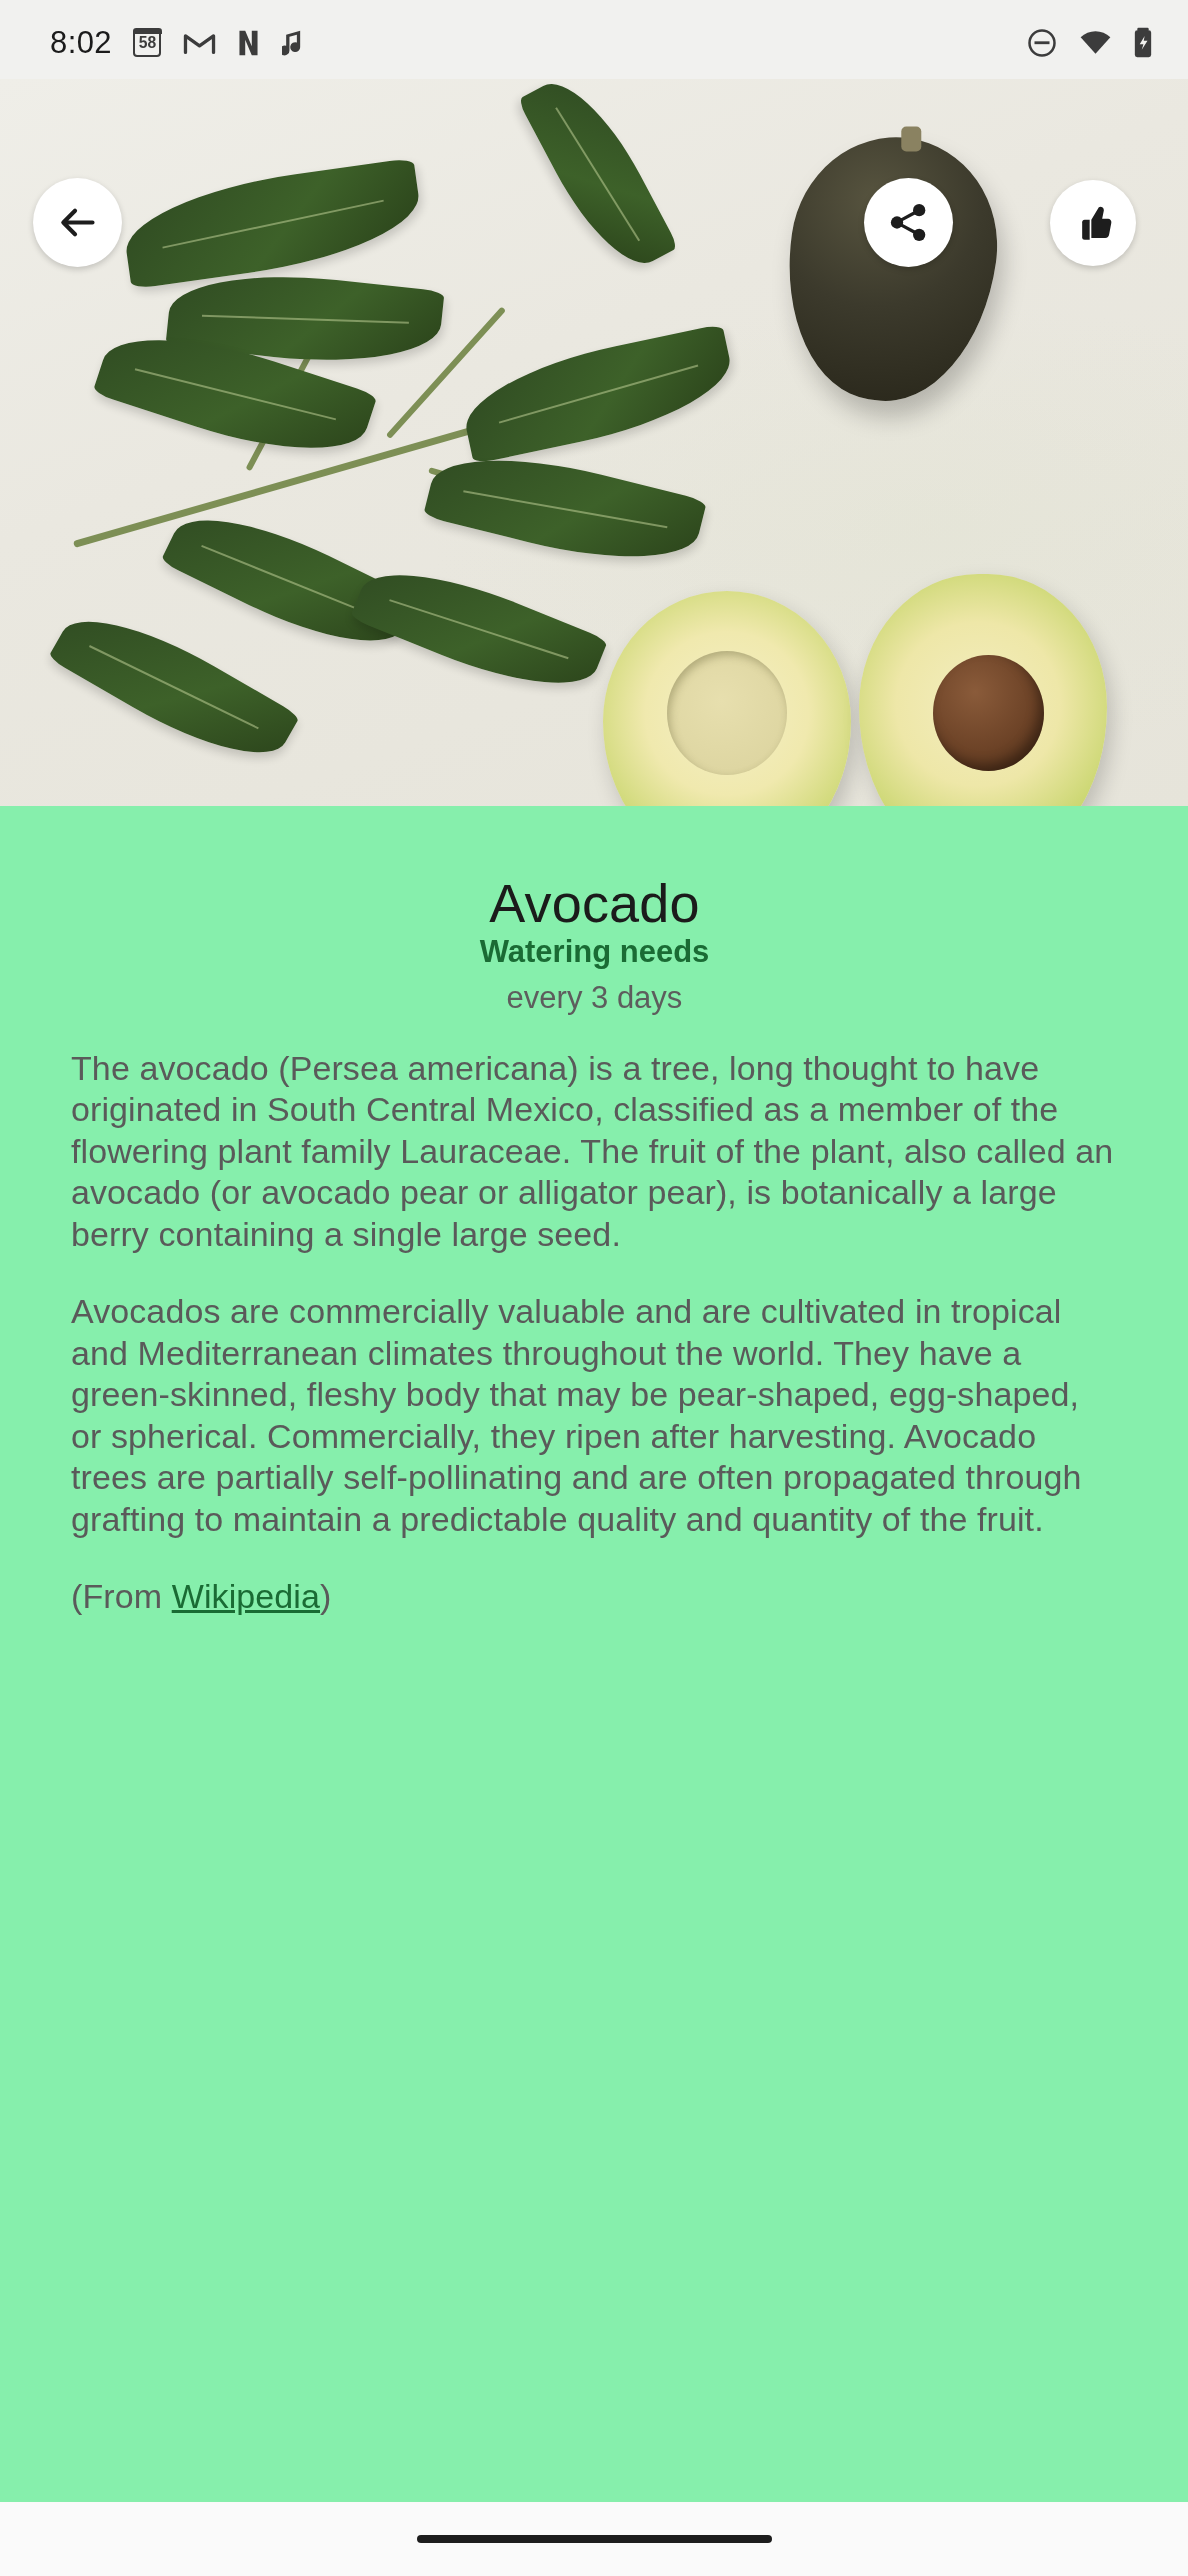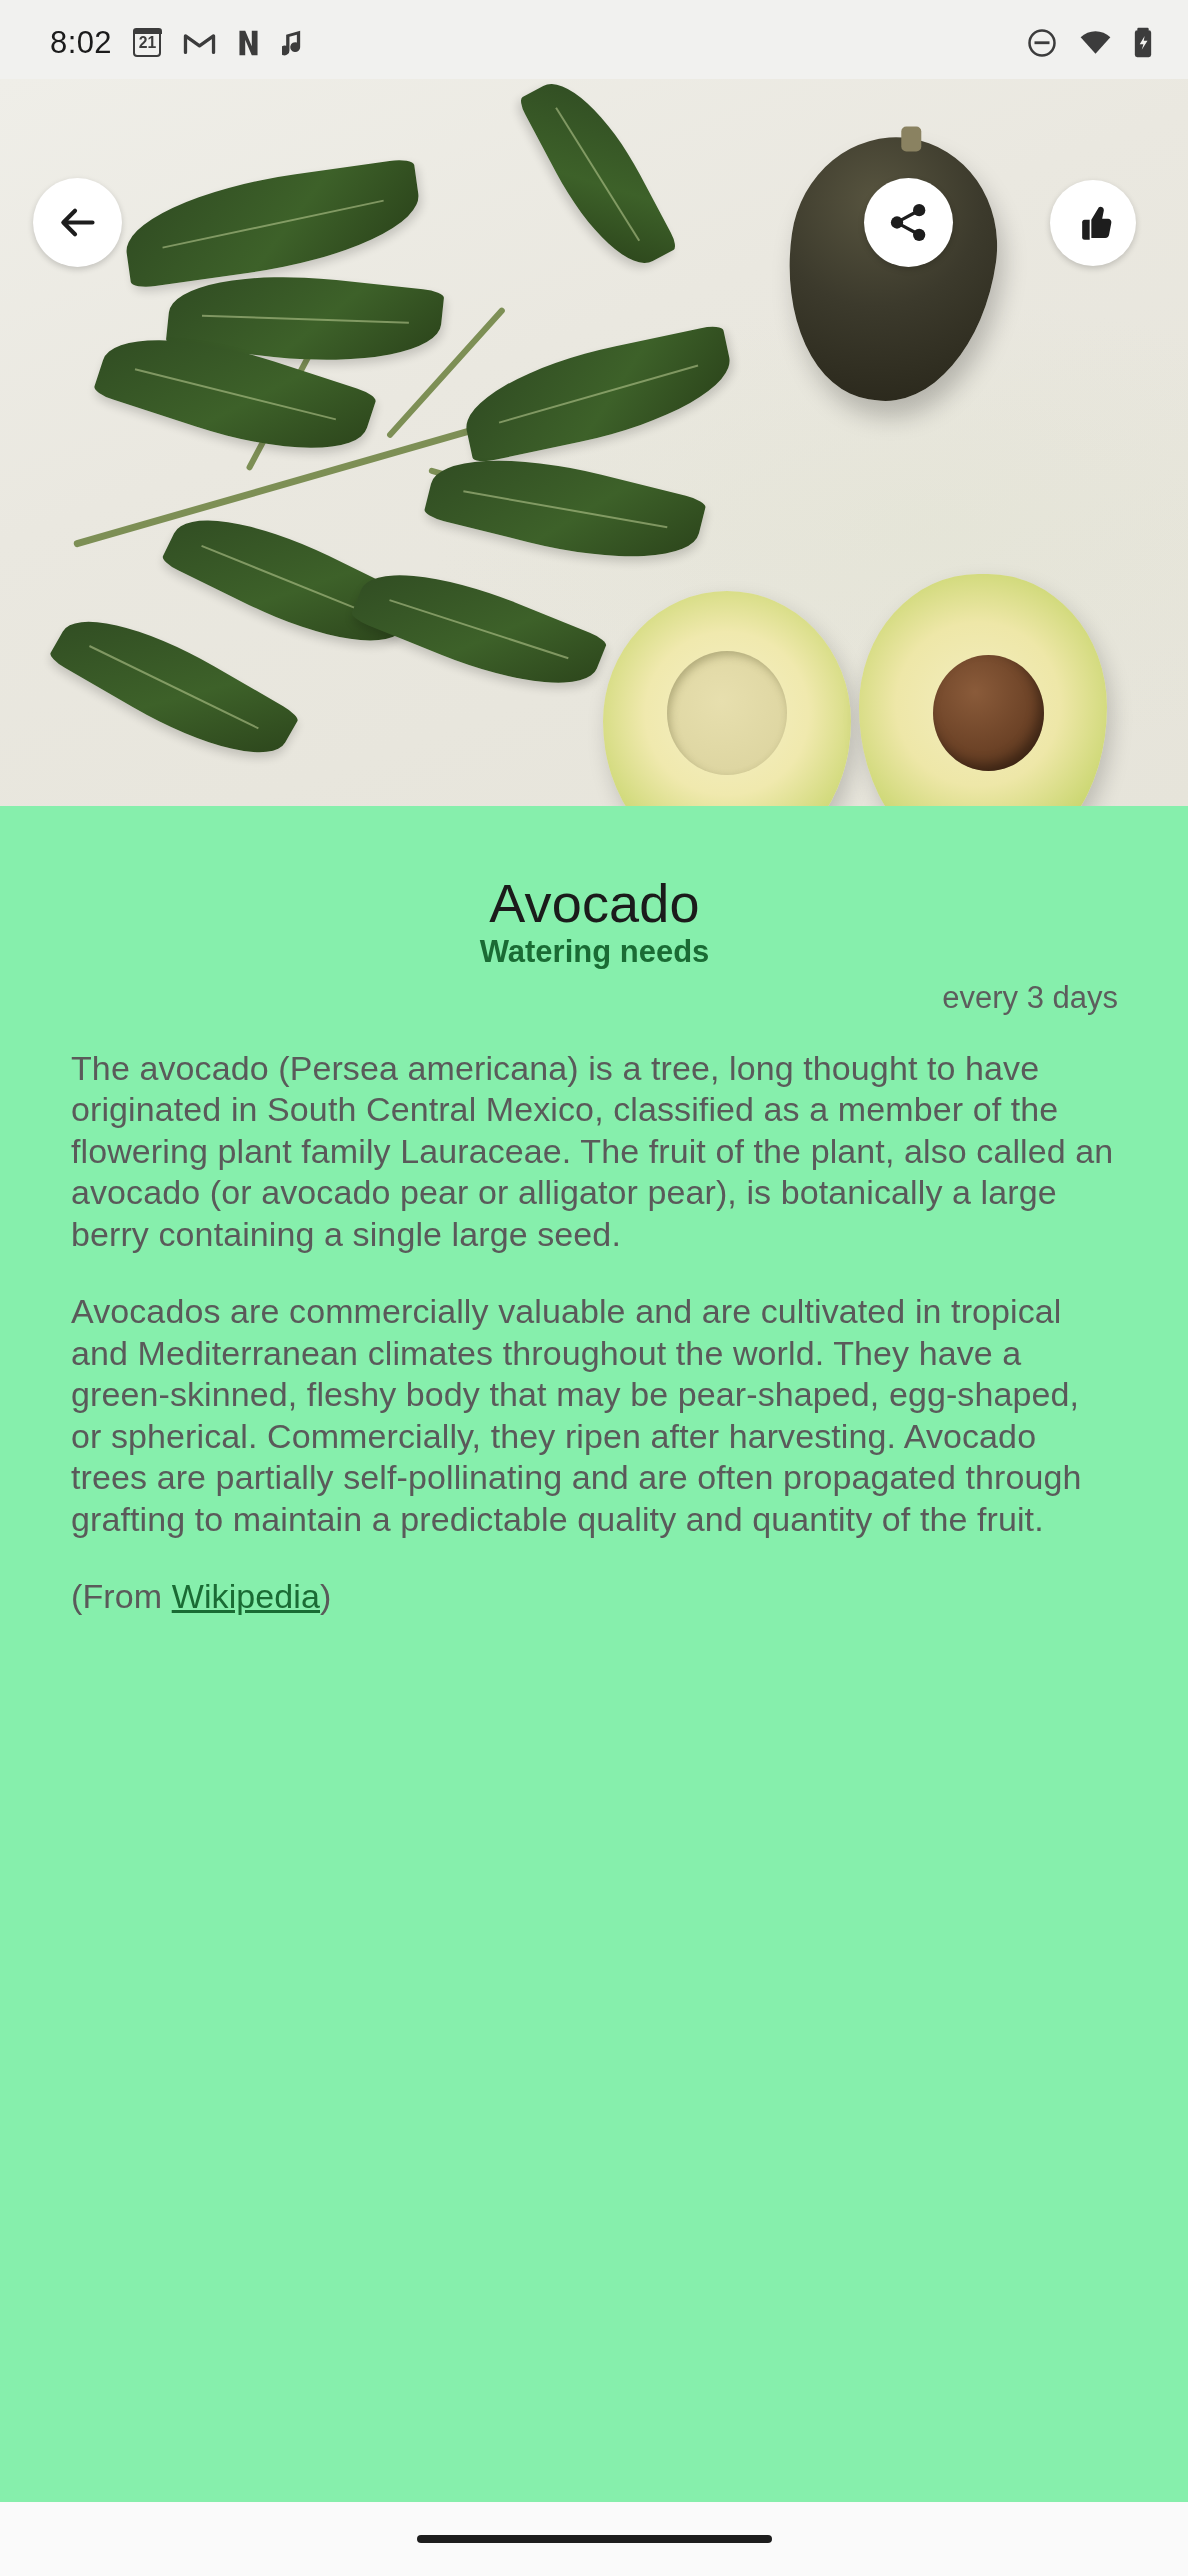--- a/index.html
+++ b/index.html
@@ -194,21 +194,21 @@
     margin-top: 54px;
     letter-spacing: 0.2px;
   }
   .watering-label {
     text-align: center;
     font-size: 31px;
     font-weight: bold;
     color: #1a6b34;
   }
   .watering-value {
-    text-align: right;
+    text-align: center;
     margin-top: 10px;
     font-size: 31px;
     color: #5d5d5d;
   }
   .description {
     margin-top: 32px;
     font-size: 34px;
     line-height: 1.22;
     color: #5a5a5a;
     letter-spacing: 0.1px;
@@ -238,21 +238,21 @@
   }
 </style>
 </head>
 <body>
 
 <div class="phone">
 
   <div class="status-bar">
     <div class="status-left">
       <span class="status-time">8:02</span>
-      <span class="ic cal-icon">21</span>
+      <span class="ic cal-icon">58</span>
       <span class="ic">
         <svg width="33" height="25" viewBox="0 0 40 30">
           <path d="M3 27V7l17 12L37 7v20" fill="none" stroke="#3c3c3c" stroke-width="4" stroke-linejoin="round" stroke-linecap="round"></path>
         </svg>
       </span>
       <span class="ic">
         <svg width="23" height="30" viewBox="0 0 28 36">
           <path d="M3 33V3h7l8 19V3h7v30h-7L10 14v19z" fill="#3c3c3c"></path>
         </svg>
       </span>

